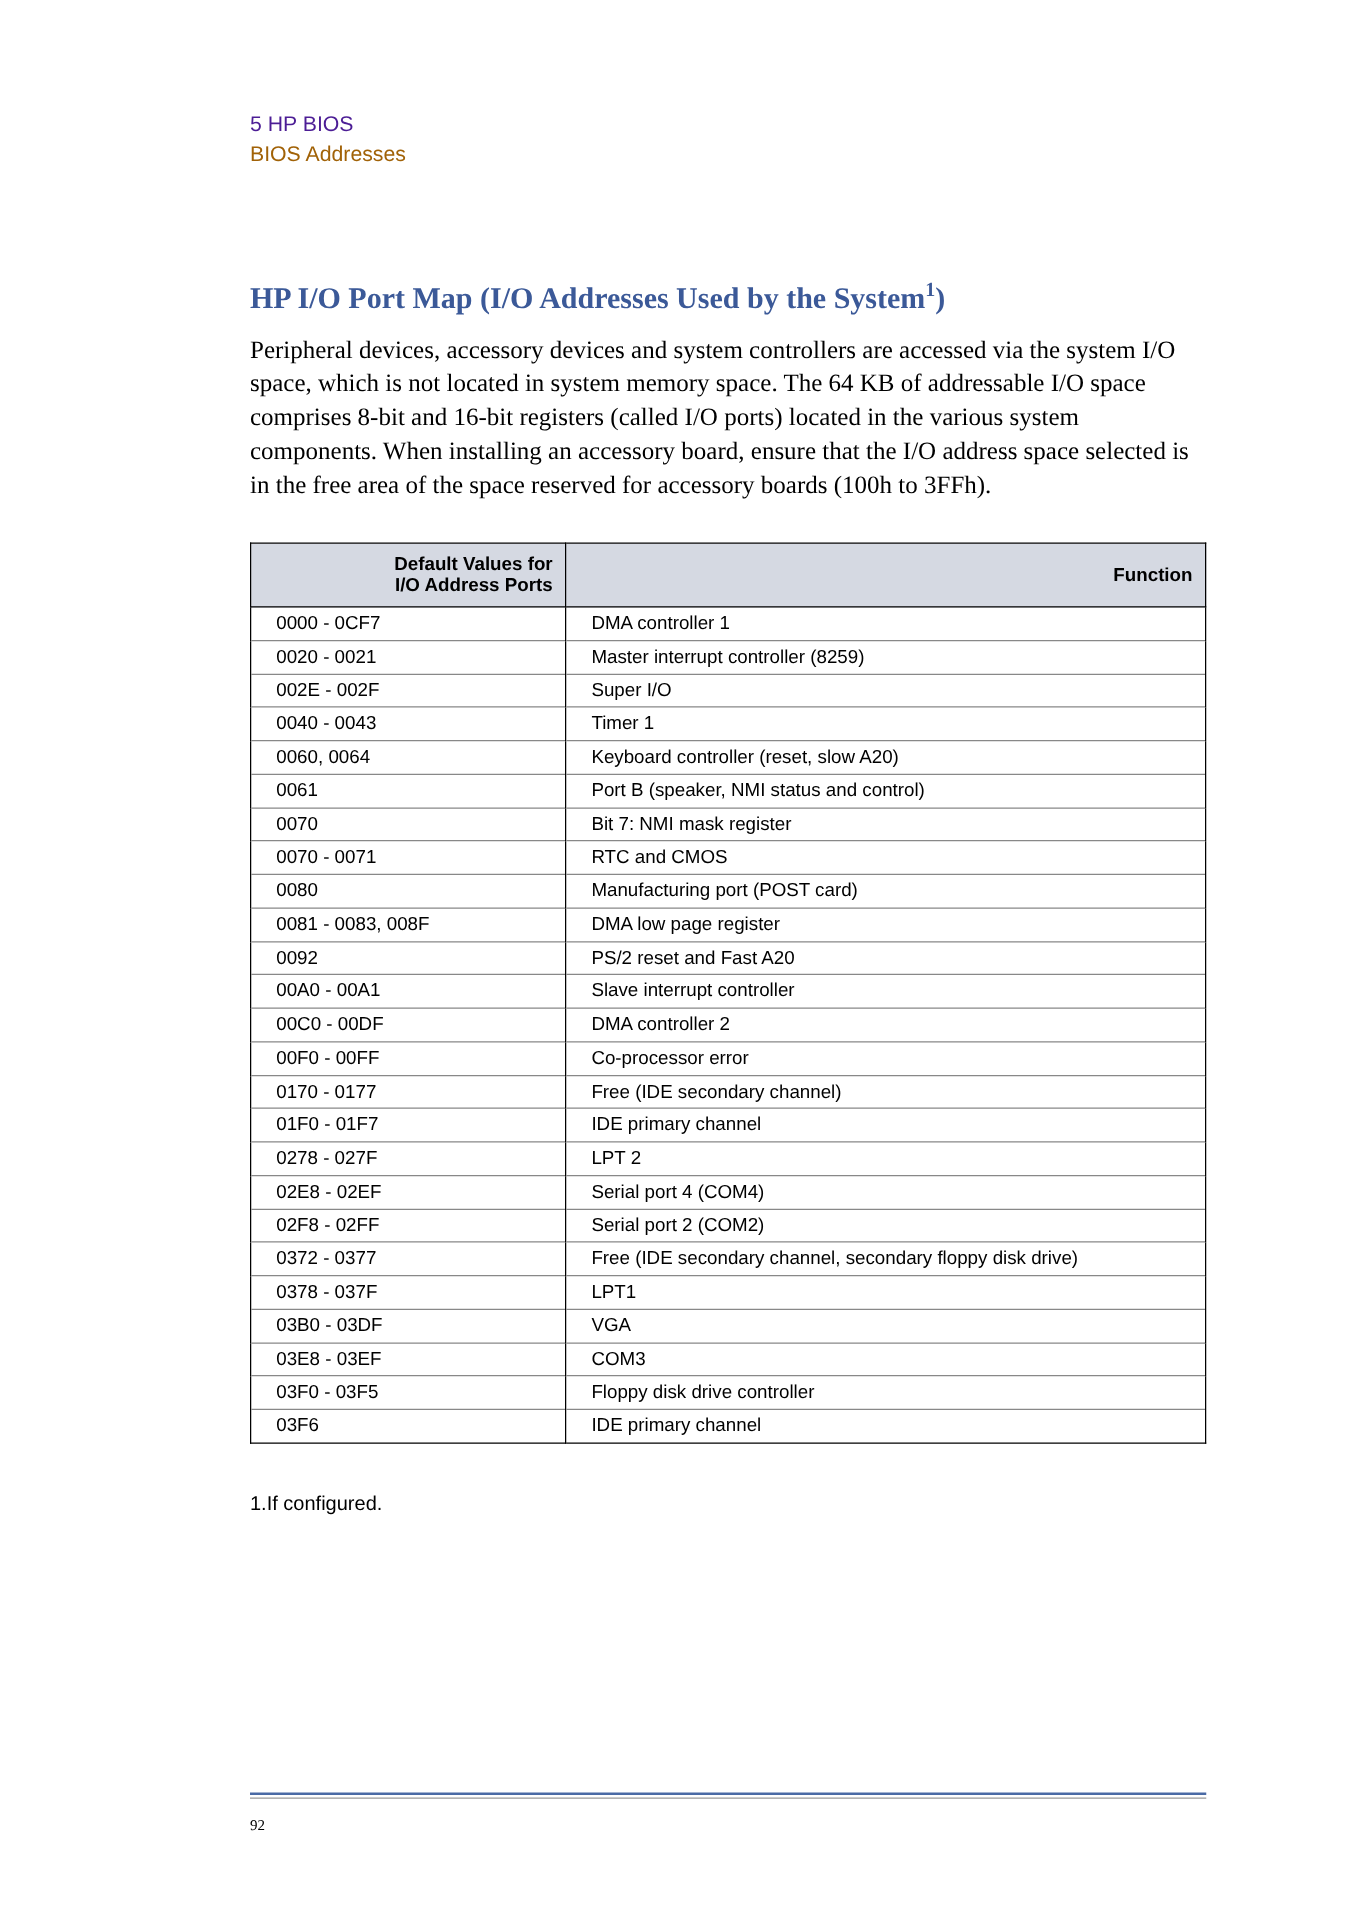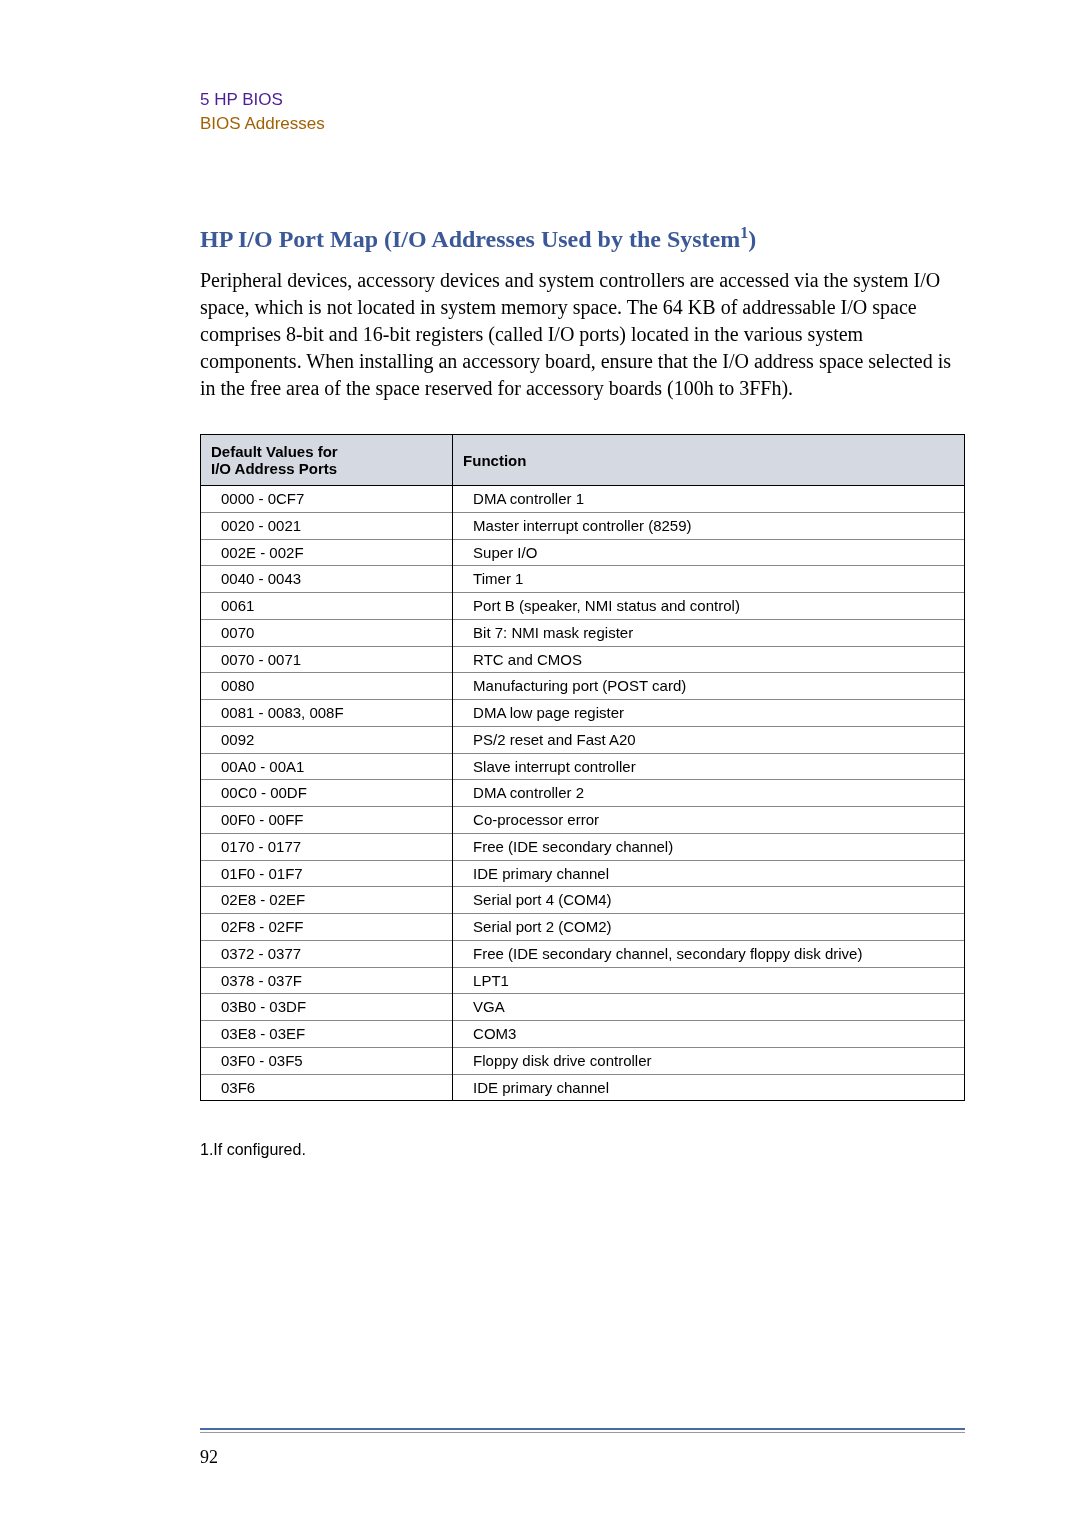--- a/index.html
+++ b/index.html
@@ -44,21 +44,21 @@
   table {
     border-collapse: collapse;
     width: 100%;
     font-family: Arial, Helvetica, sans-serif;
     font-size: 15px;
   }
   thead th {
     background: #d5d9e2;
     border: 1.5px solid #000;
     padding: 8px 10px;
-    text-align: left;
+    text-align: right;
     font-weight: bold;
   }
   thead th:first-child { width: 33%; }
   tbody td {
     border-left: 1.5px solid #000;
     border-right: 1.5px solid #000;
     border-top: 1px solid #888;
     padding: 2px 20px;
     font-size: 15px;
     line-height: 1.45;
@@ -83,21 +83,21 @@
     width: 100%;
   }
   .footer-line-gray {
     height: 1px;
     background: #999;
     width: 100%;
     margin-top: 2px;
   }
   .page-num {
     font-family: Georgia, 'Times New Roman', serif;
-    font-size: 18px;
+    font-size: 12px;
     margin-top: 14px;
   }
 </style>
 </head>
 <body>
 
 <div class="header-chapter">5   HP BIOS</div>
 <div class="header-section">BIOS Addresses</div>
 
 <h2 class="heading">
@@ -127,20 +127,24 @@
       </tr>
       <tr>
         <td>002E - 002F</td>
         <td>Super I/O</td>
       </tr>
       <tr>
         <td>0040 - 0043</td>
         <td>Timer 1</td>
       </tr>
       <tr>
+        <td>0060, 0064</td>
+        <td>Keyboard controller (reset, slow A20)</td>
+      </tr>
+      <tr>
         <td>0061</td>
         <td>Port B (speaker, NMI status and control)</td>
       </tr>
       <tr>
         <td>0070</td>
         <td>Bit 7: NMI mask register</td>
       </tr>
       <tr>
         <td>0070 - 0071</td>
         <td>RTC and CMOS</td>
@@ -169,20 +173,24 @@
         <td>00F0 - 00FF</td>
         <td>Co-processor error</td>
       </tr>
       <tr>
         <td>0170 - 0177</td>
         <td>Free (IDE secondary channel)</td>
       </tr>
       <tr>
         <td>01F0 - 01F7</td>
         <td>IDE primary channel</td>
+      </tr>
+      <tr>
+        <td>0278 - 027F</td>
+        <td>LPT 2</td>
       </tr>
       <tr>
         <td>02E8 - 02EF</td>
         <td>Serial port 4 (COM4)</td>
       </tr>
       <tr>
         <td>02F8 - 02FF</td>
         <td>Serial port 2 (COM2)</td>
       </tr>
       <tr>

